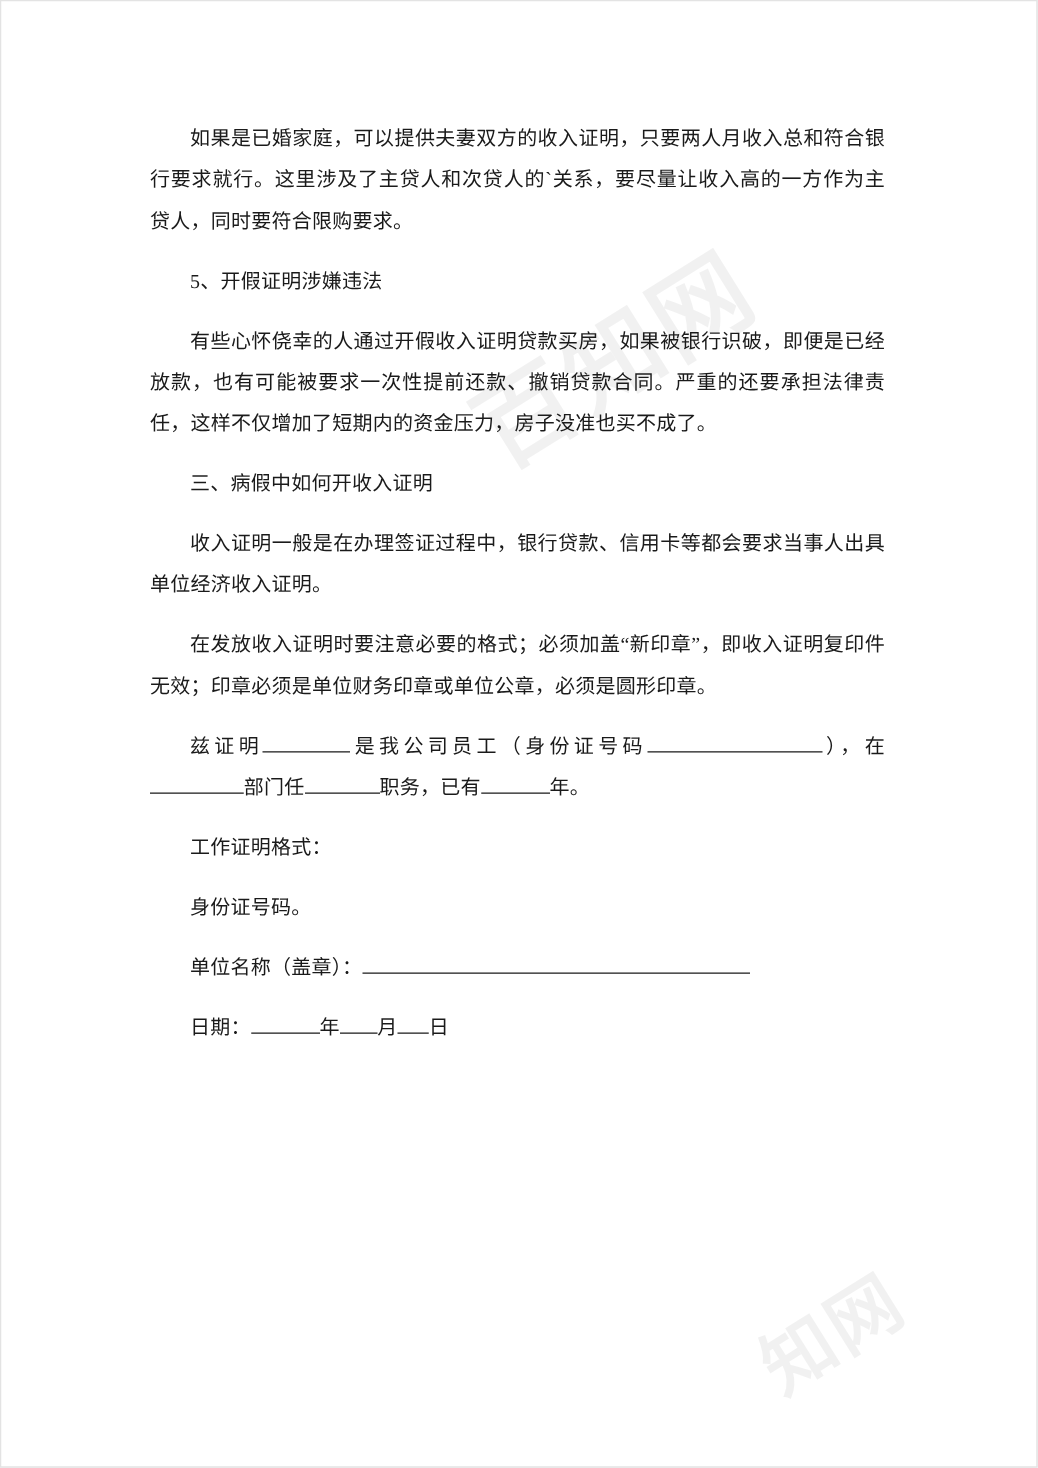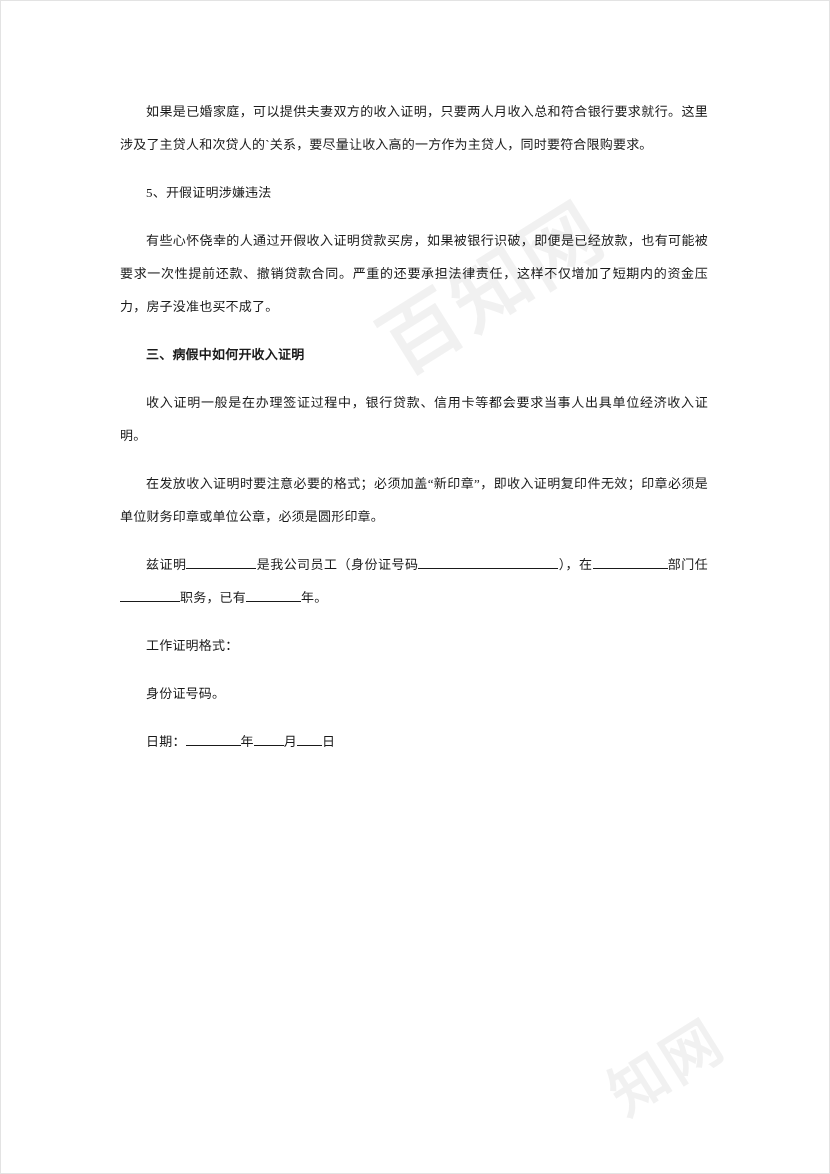--- a/index.html
+++ b/index.html
@@ -26,32 +26,32 @@
     pointer-events: none;
   }
   .content {
     position: absolute;
     left: 120px;
     top: 95px;
     width: 588px;
   }
   p.para {
     margin: 0 0 15px 0;
-    font-size: 13px;
+    font-size: 16px;
     line-height: 33px;
     color: #1a1a1a;
     text-align: justify;
     text-justify: inter-ideograph;
     letter-spacing: 0.2px;
   }
   p.indent {
     text-indent: 2em;
   }
   p.bold {
-    font-weight: bold;
+    font-weight: normal;
   }
   .underline-blank {
     display: inline-block;
     border-bottom: 1px solid #1a1a1a;
     vertical-align: baseline;
   }
   .u-70 { width: 70px; }
   .u-60 { width: 60px; }
   .u-75 { width: 75px; }
   .u-140 { width: 140px; }
@@ -111,17 +111,18 @@
 
     <p class="para indent">在发放收入证明时要注意必要的格式；必须加盖“新印章”，即收入证明复印件无效；印章必须是单位财务印章或单位公章，必须是圆形印章。</p>
 
     <p class="para indent"><span>兹证明</span><span class="underline-blank u-70"></span><span>是我公司员工（身份证号码</span><span class="underline-blank u-140"></span><span>），在</span><span class="underline-blank u-75"></span><span>部门任</span><span class="underline-blank u-60"></span><span>职务，已有</span><span class="underline-blank u-55"></span><span>年。</span></p>
 
     <p class="para indent">工作证明格式：</p>
 
     <p class="para indent">身份证号码。</p>
 
 
+    <p class="para indent"><span>单位名称（盖章）：</span><span class="underline-blank u-310"></span></p>
 
     <p class="para indent"><span>日期：</span><span class="underline-blank u-55"></span><span>年</span><span class="underline-blank u-30"></span><span>月</span><span class="underline-blank u-25"></span><span>日</span></p>
 
   </div>
 </div>
 
 </body></html>

